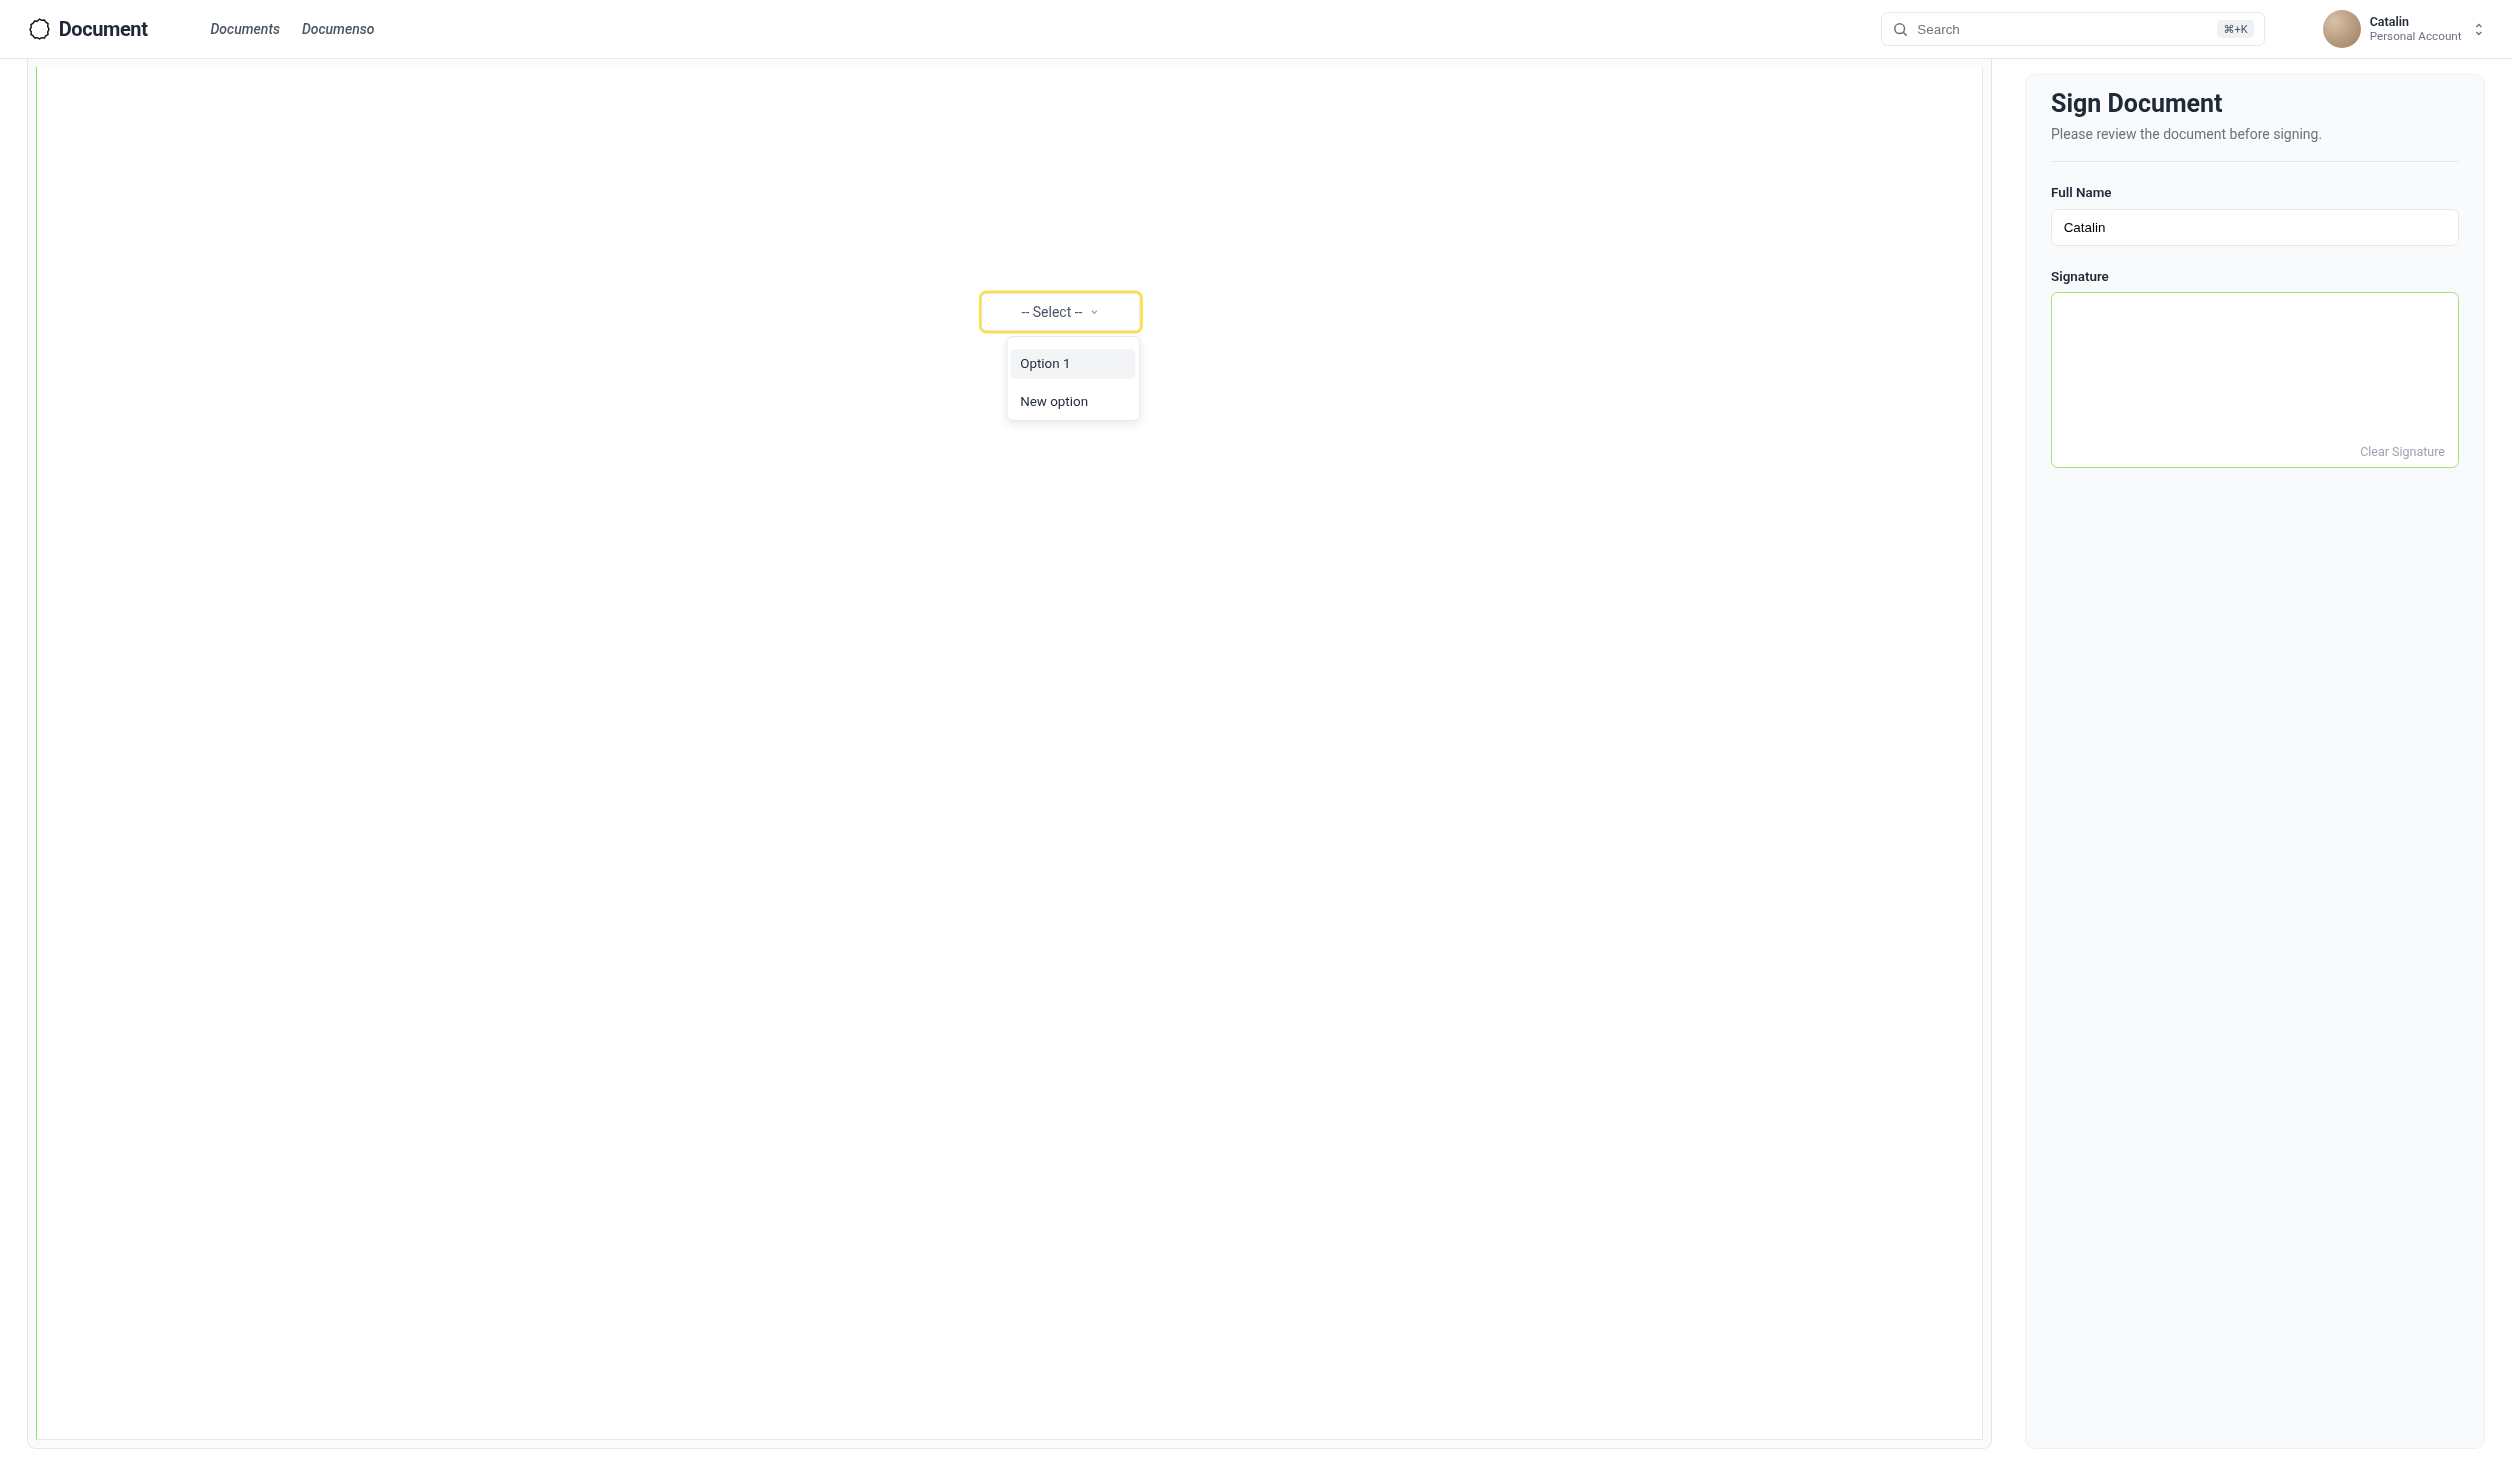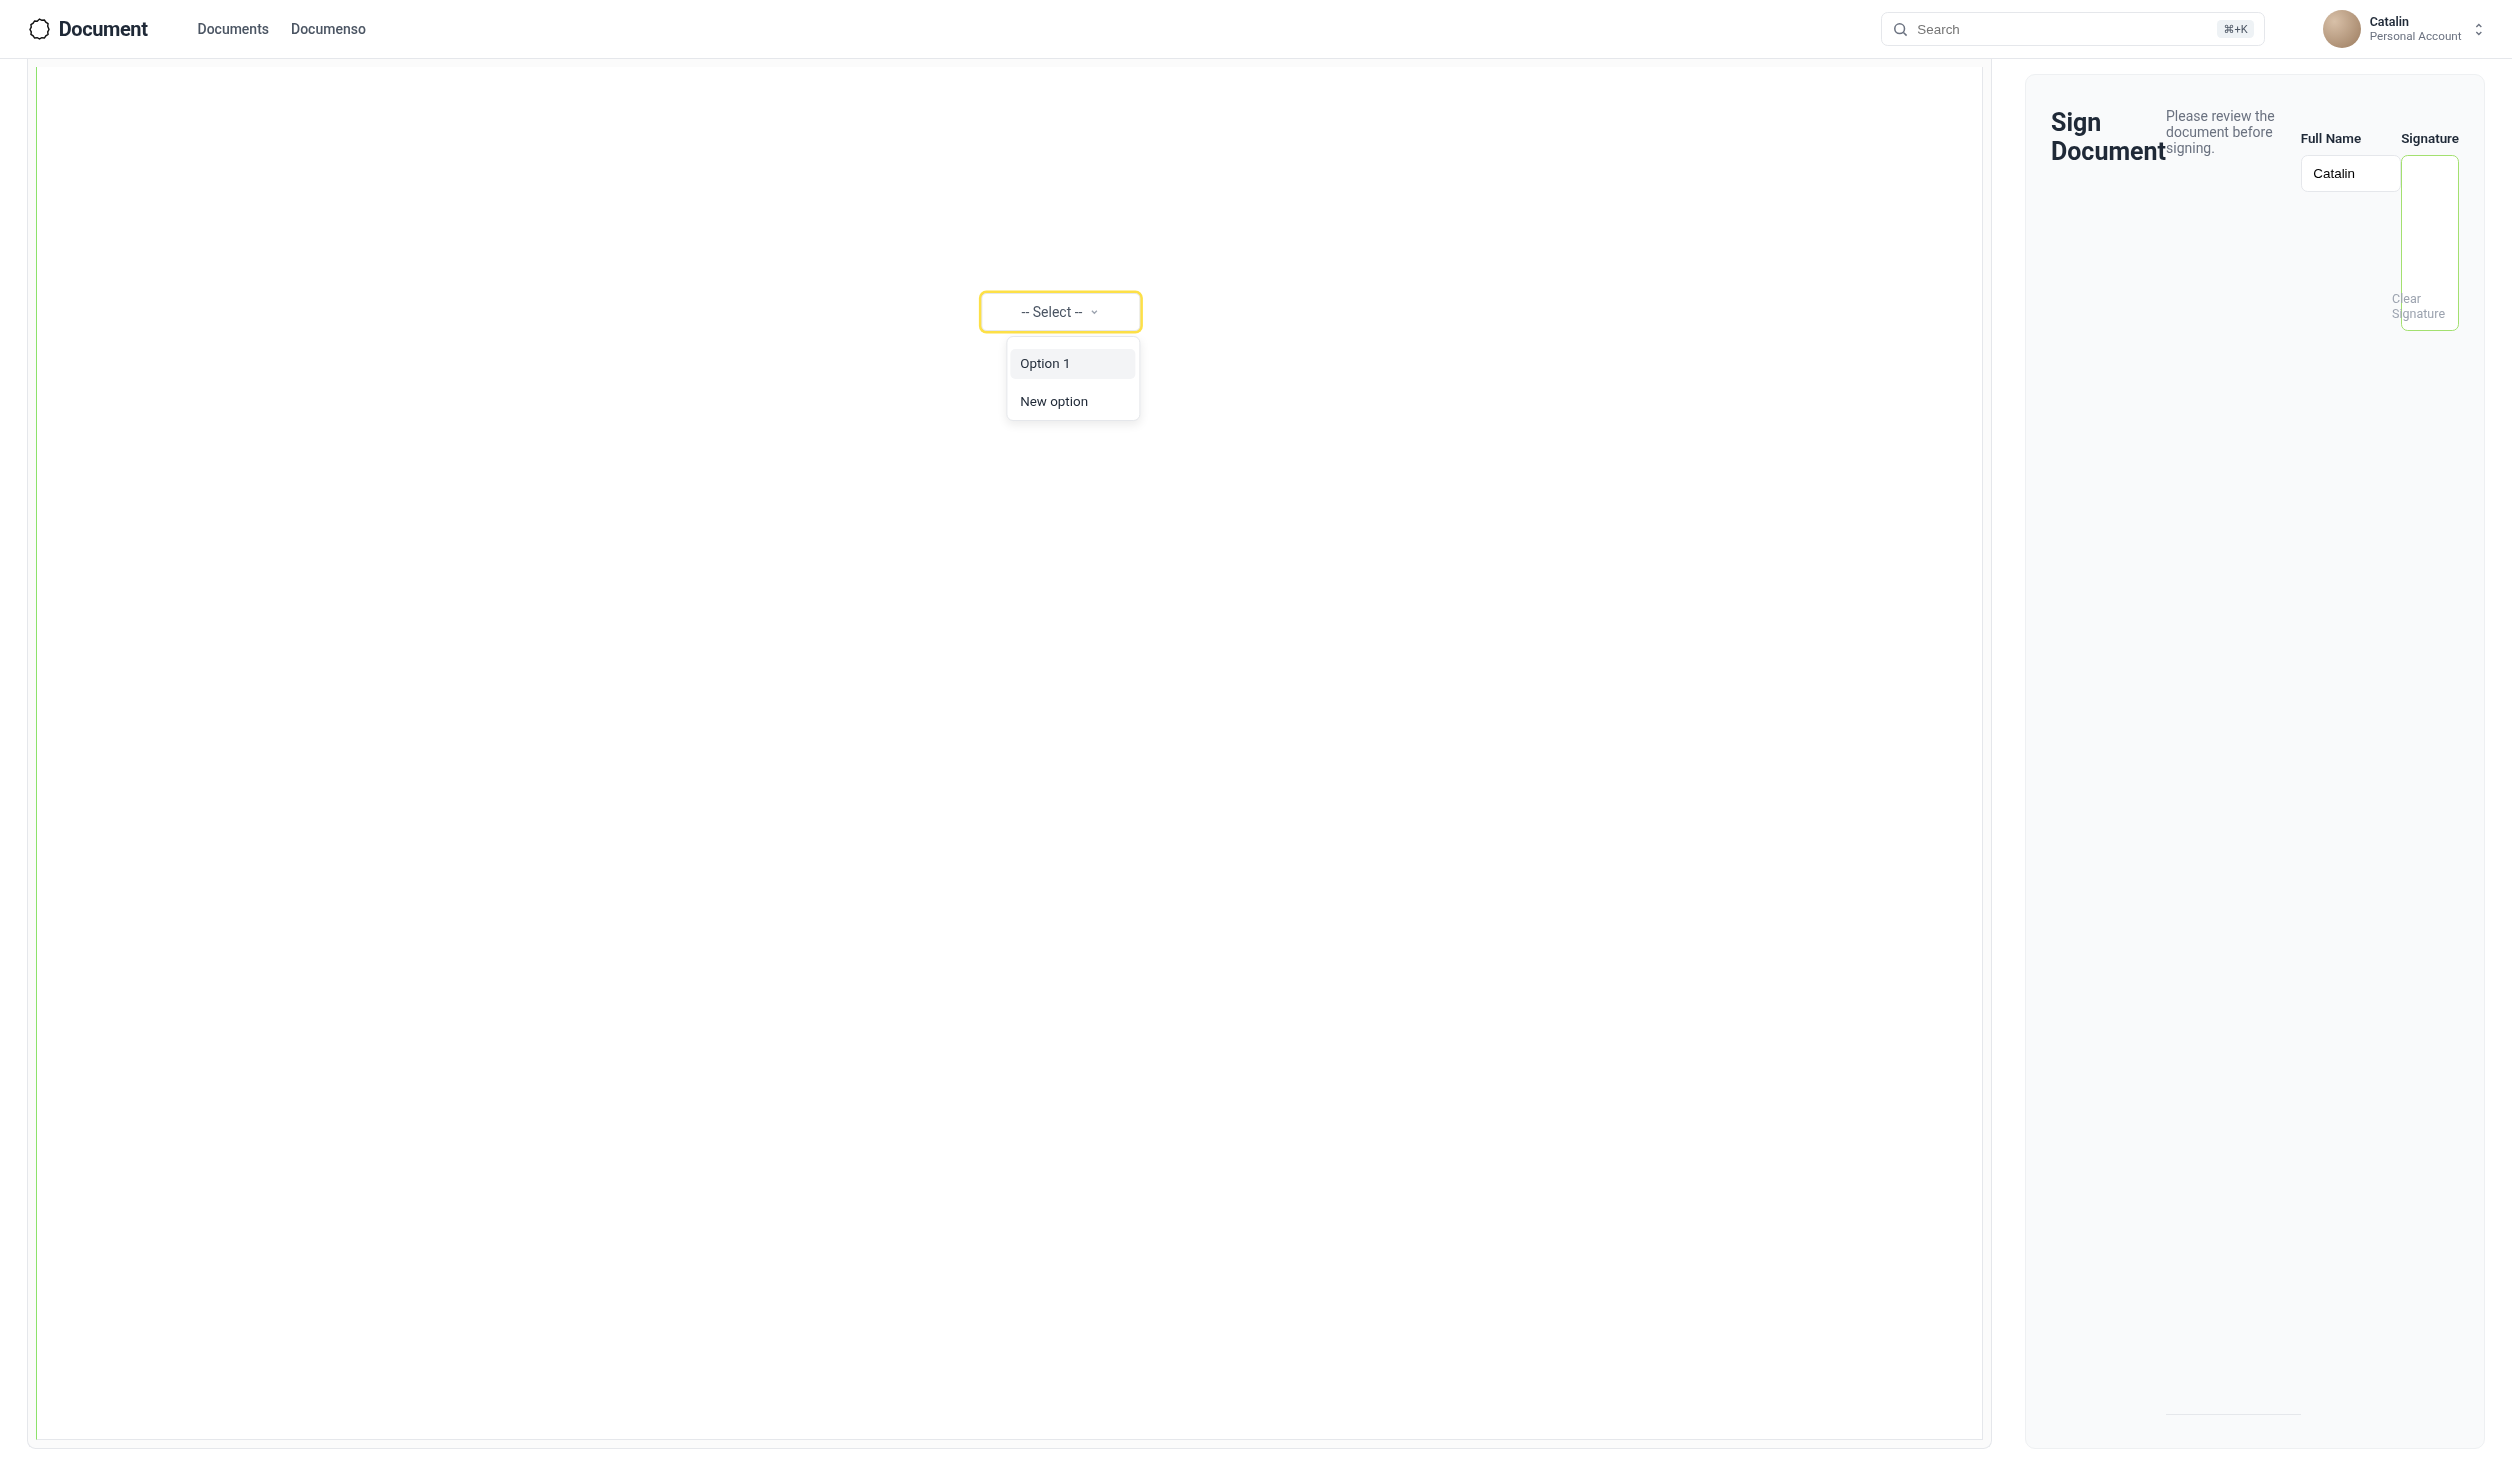--- a/index.html
+++ b/index.html
@@ -12,21 +12,21 @@
   .header {
     display: flex;
     align-items: center;
     padding: 10px 27px;
     border-bottom: 0.8px solid #e5e7eb;
     gap: 25px;
   }
   .logo-group { display: flex; align-items: center; gap: 6.7px; }
   .logo-icon { width: 25px; height: 25px; }
   .logo-text { font-size: 20px; font-weight: 700; letter-spacing: -0.4px; }
-  .nav { display: flex; gap: 22px; margin-left: 25px;}
+  .nav { display: flex; gap: 22px; margin-left: 38px; font-style: italic;}
   .nav-link { font-size: 14px; color: #4b5563; font-weight: 500; cursor: pointer; }
   .search-wrap { 
     margin-left: auto;
     display: flex; align-items: center;
     border: 0.8px solid #e5e7eb; border-radius: 6.7px;
     padding: 6.7px 10px; width: 384px;
     gap: 8.4px;
   }
   .search-icon { width: 16.7px; height: 16.7px; color: #6b7280; }
   .search-input { border: none; outline: none; font-size: 13.4px; flex:1; color:#6b7280; background:transparent; }
@@ -101,22 +101,22 @@
     margin-top:8px;
   }
   .dropdown-item.highlight { background:#f3f4f6; }
   
   
   .side-panel {
     width: 460px;
     background: #f9fafb;
     border: 0.8px solid #eef0f2;
     border-radius: 10px;
-    padding: 33px 25px;
-    display:flex; flex-direction:row;
+    padding: 14px 25px;
+    display:flex; flex-direction:column;
     height: calc(100% - 15px);
     margin-top:15px;
   }
   .panel-title { font-size:25px; font-weight:700; margin-bottom:8.4px;}
   .panel-sub { font-size:14px; color:#6b7280; padding-bottom:18.4px; border-bottom:0.8px solid #e5e7eb;}
   .form-group { margin-top:23.4px;}
   .label { font-size:13.4px; font-weight:600; margin-bottom:8.4px; display:block;}
   .text-input {
     width:100%; padding:10px 11.7px; font-size:13.4px;
     border:0.8px solid #e5e7eb; border-radius:6.7px;

